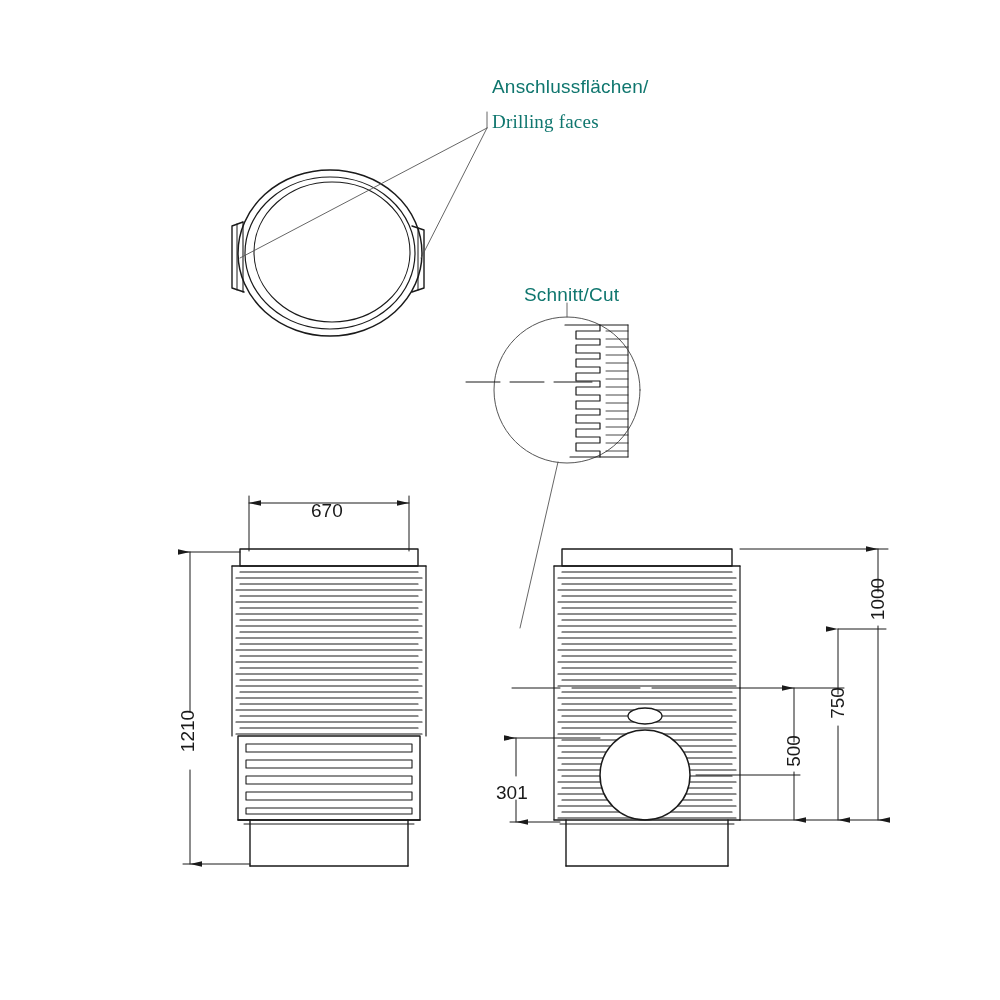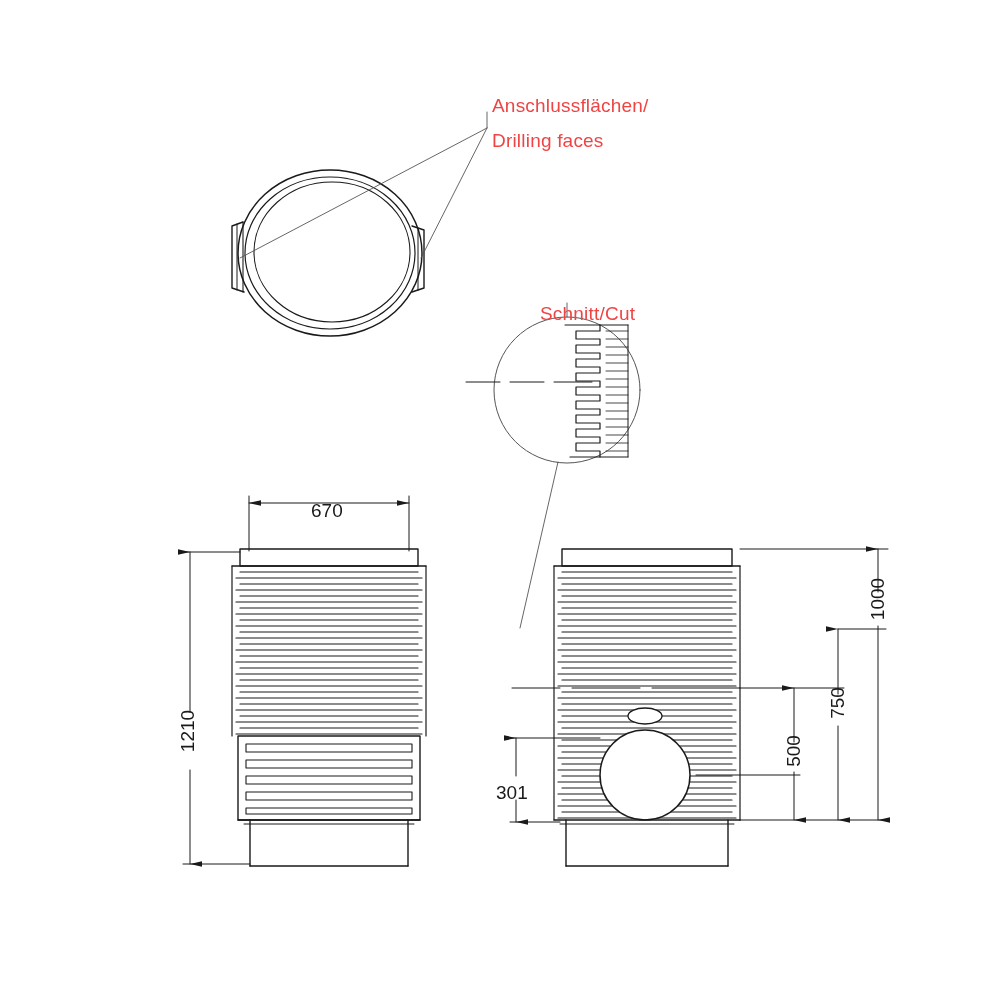--- a/index.html
+++ b/index.html
@@ -19,24 +19,23 @@
     position: absolute;
     left: 0;
     top: 0;
     width: 1000px;
     height: 1000px;
   }
   .lbl {
     position: absolute;
     font-family: "Liberation Sans", sans-serif;
     font-size: 19px;
-    color: #ef4444;
+    color: #0f766e;
     white-space: pre;
     letter-spacing: 0.2px;
-    margin-top: 19px;
   }
   .dim {
     position: absolute;
     font-family: "Liberation Sans", sans-serif;
     font-size: 19px;
     color: #1a1a1a;
     white-space: pre;
     text-align: right;
   }
   .rot {
@@ -281,23 +280,23 @@
       <path d="M516,738 L516,776" marker-start="url(#arrU)"></path>
       <path d="M516,800 L516,822" marker-end="url(#arrD)"></path>
       <path d="M510,738 L600,738"></path>
       <path d="M510,822 L560,822"></path>
     </g>
 
   </g>
 </svg>
 
 <div class="lbl" style="left:492px; top:76px;">Anschlussflächen/</div>
-<div class="lbl" style="left:492px; top:111px;">Drilling faces</div>
-
-<div class="lbl" style="left:540px; top:284px;">Schnitt/Cut</div>
+<div class="lbl" style="left:492px; top:111px;font-family:Liberation Serif, serif;">Drilling faces</div>
+
+<div class="lbl" style="left:524px; top:284px;">Schnitt/Cut</div>
 
 <div class="dim" style="left:311px; top:500px;">670</div>
 
 <div class="dim rot" style="left:158px; top:720px; width:60px; text-align:center;">1210</div>
 
 <div class="dim rot" style="left:848px; top:588px; width:60px; text-align:center;">1000</div>
 
 <div class="dim rot" style="left:808px; top:692px; width:60px; text-align:center;">750</div>
 
 <div class="dim rot" style="left:764px; top:740px; width:60px; text-align:center;">500</div>

